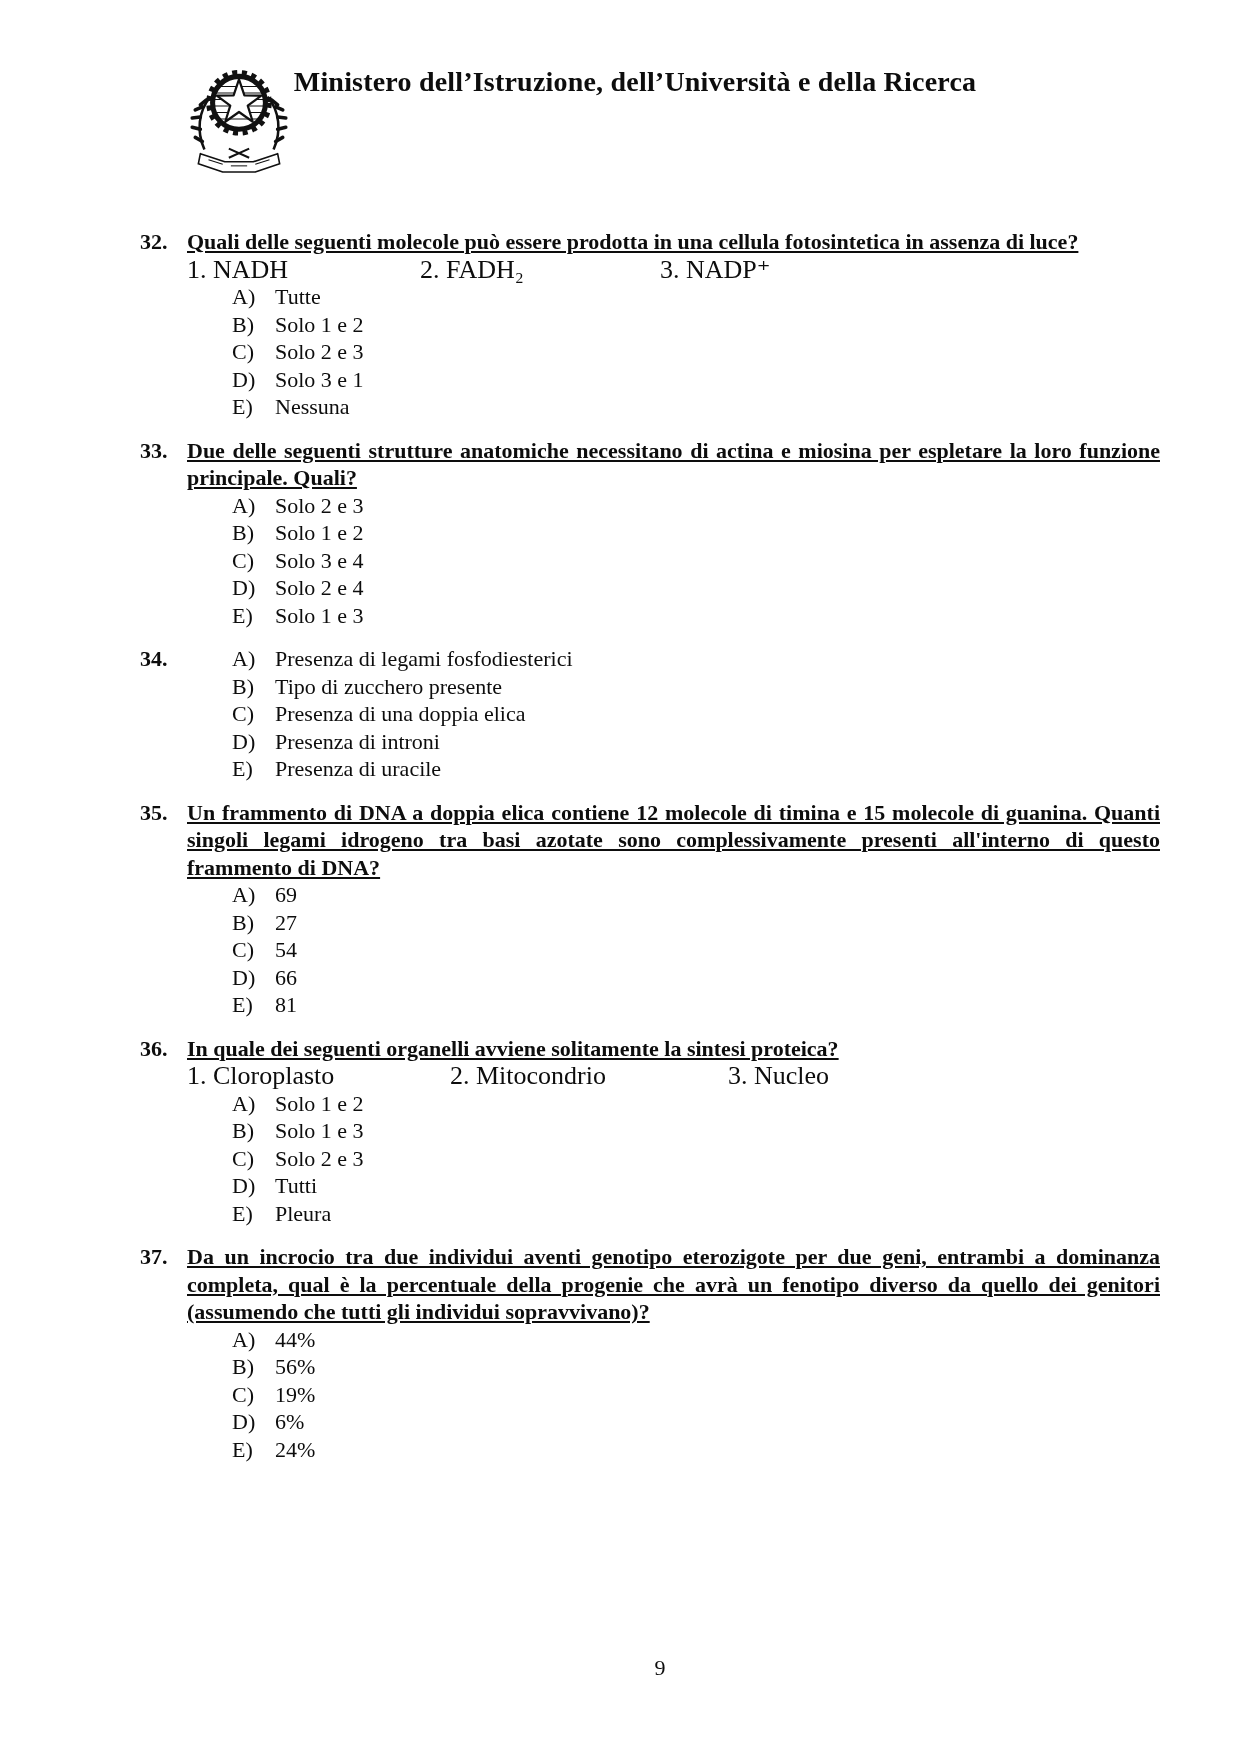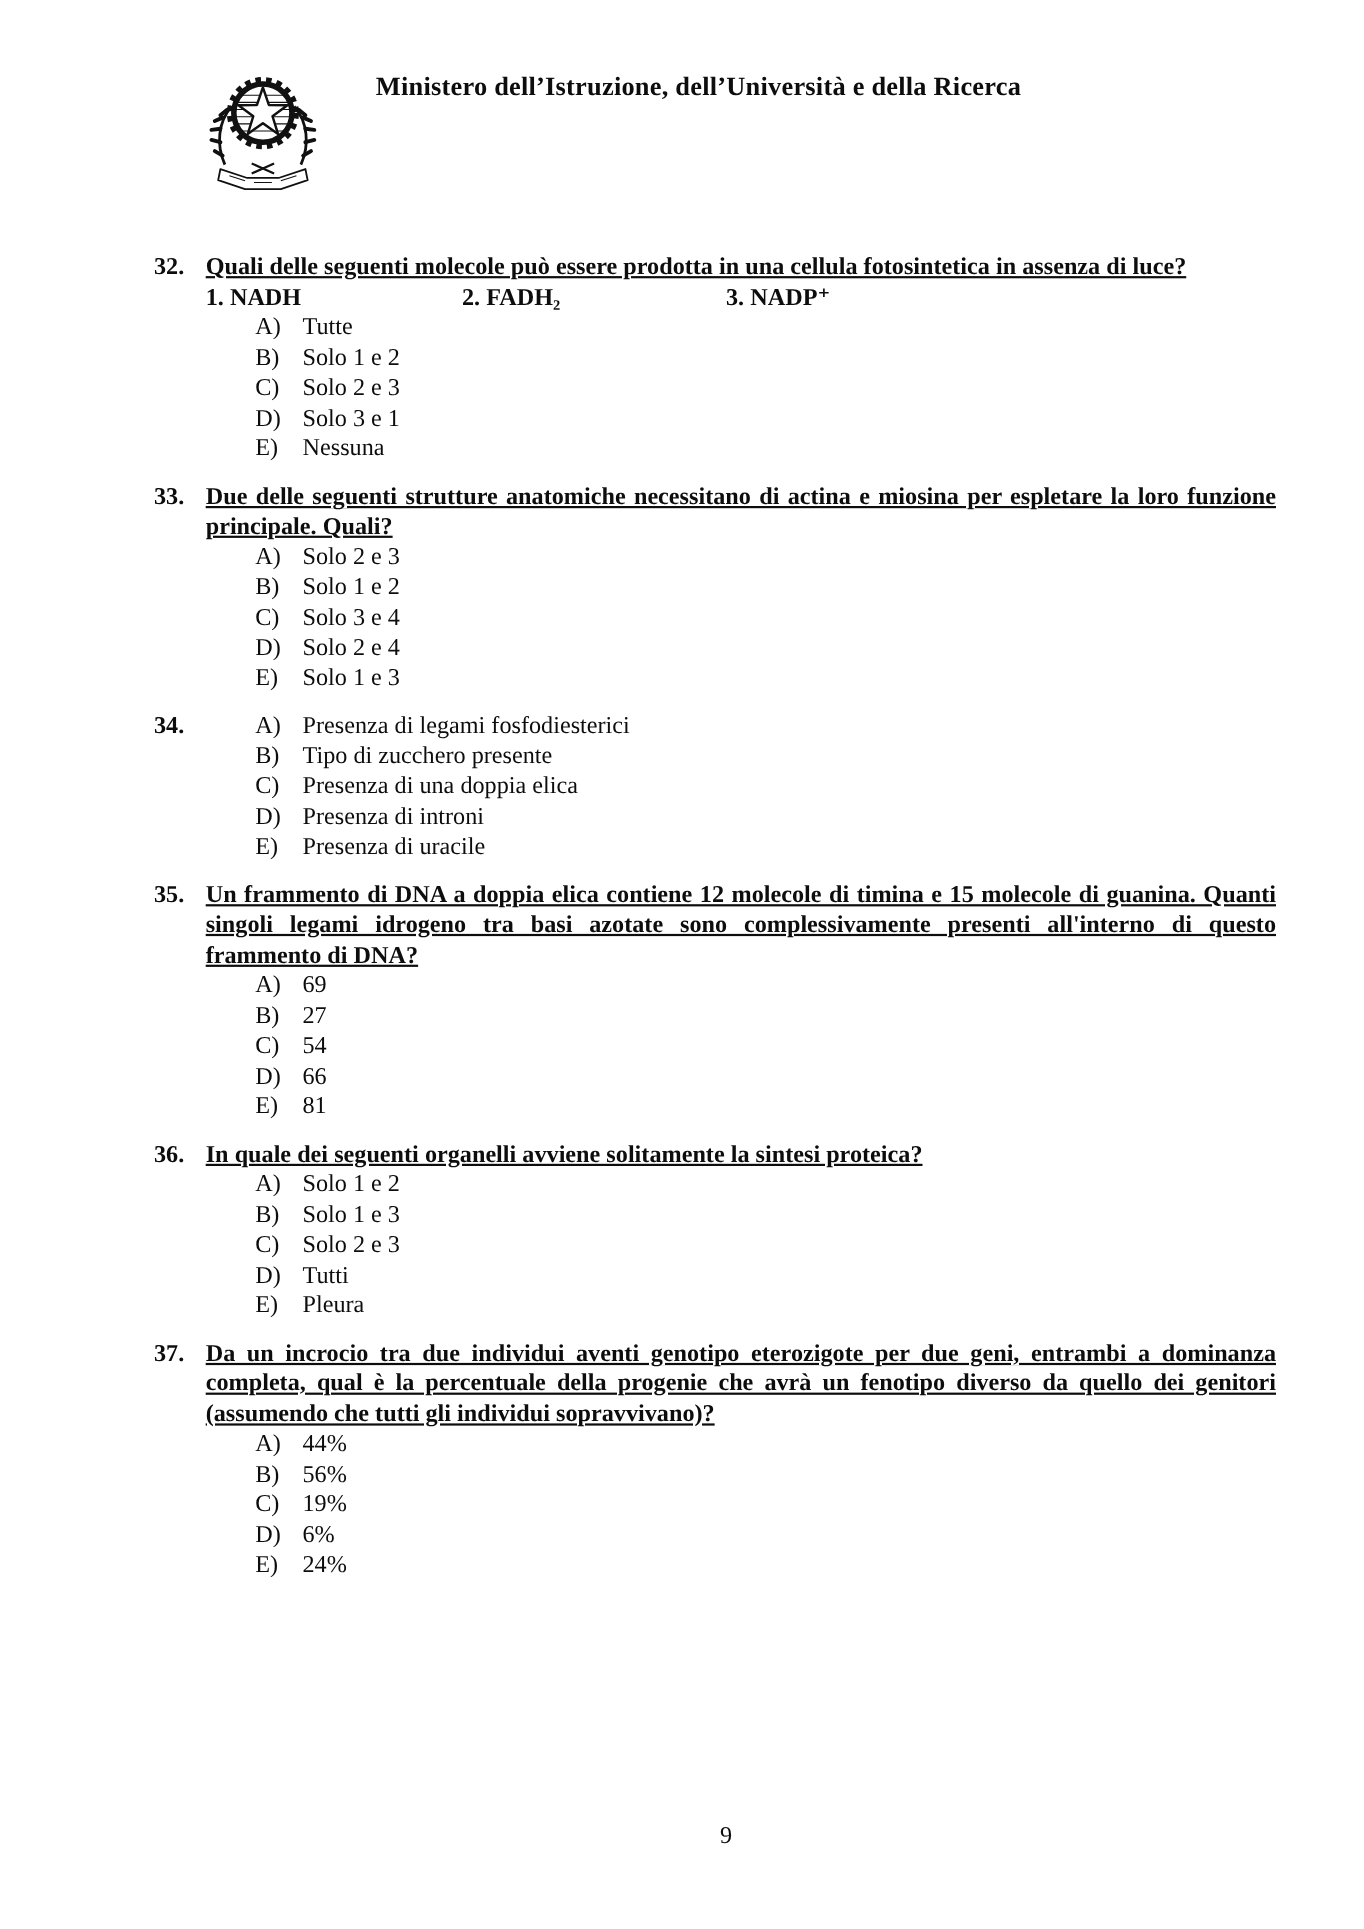--- a/index.html
+++ b/index.html
@@ -4,34 +4,34 @@
 <style>
   html,body{margin:0;padding:0;}
   body{
     width:1240px;height:1754px;position:relative;background:#ffffff;
     font-family:"Liberation Serif","DejaVu Serif",serif;color:#0d0d0d;
     -webkit-font-smoothing:antialiased;
   }
   .logo{position:absolute;left:190px;top:52px;width:98px;height:122px;}
   .page-title{
     position:absolute;left:210px;top:66px;width:850px;text-align:center;
-    font-weight:bold;font-size:24px;letter-spacing:.2px;
+    font-weight:bold;font-size:28px;letter-spacing:.2px;
   }
   .content{position:absolute;top:228px;left:140px;width:1020px;}
   .question{position:relative;padding-left:47px;margin:0 0 16px 0;}
   .qnum{
     position:absolute;left:0;top:0;width:44px;
     font-weight:bold;font-size:22px;line-height:27.5px;
   }
   .stem{
     margin:0;font-weight:bold;font-size:22px;line-height:27.5px;
     text-align:justify;
     text-decoration:underline;
   }
-  .subrow{font-weight:bold;font-size:22px;line-height:27.5px;white-space:nowrap;}
+  .subrow{font-weight:normal;font-size:26px;line-height:27.5px;white-space:nowrap;}
   .subrow span{display:inline-block;vertical-align:top;}
   .cols-a span:nth-child(1){width:233px;}
   .cols-a span:nth-child(2){width:240px;}
   .cols-b span:nth-child(1){width:168px;}
   .cols-b span:nth-child(2){width:215px;}
   .cols-b span:nth-child(3){width:298px;}
   .cols-c span:nth-child(1){width:263px;}
   .cols-c span:nth-child(2){width:278px;}
   .option{display:flex;padding-left:45px;font-size:22px;line-height:27.5px;}
   .opt-letter{flex:none;width:43px;}
@@ -188,20 +188,23 @@
       </div>
     <div class="option">
         <span class="opt-letter">E)</span>
         <span class="opt-text">81</span>
       </div>
   </div>
 
   <div class="question">
     <div class="qnum">36.</div>
     <p class="stem">In quale dei seguenti organelli avviene solitamente la sintesi proteica?</p>
+    <div class="subrow cols-c">
+      <span>1. Cloroplasto</span><span>2. Mitocondrio</span><span>3. Nucleo</span>
+    </div>
     <div class="option">
         <span class="opt-letter">A)</span>
         <span class="opt-text">Solo 1 e 2</span>
       </div>
     <div class="option">
         <span class="opt-letter">B)</span>
         <span class="opt-text">Solo 1 e 3</span>
       </div>
     <div class="option">
         <span class="opt-letter">C)</span>

